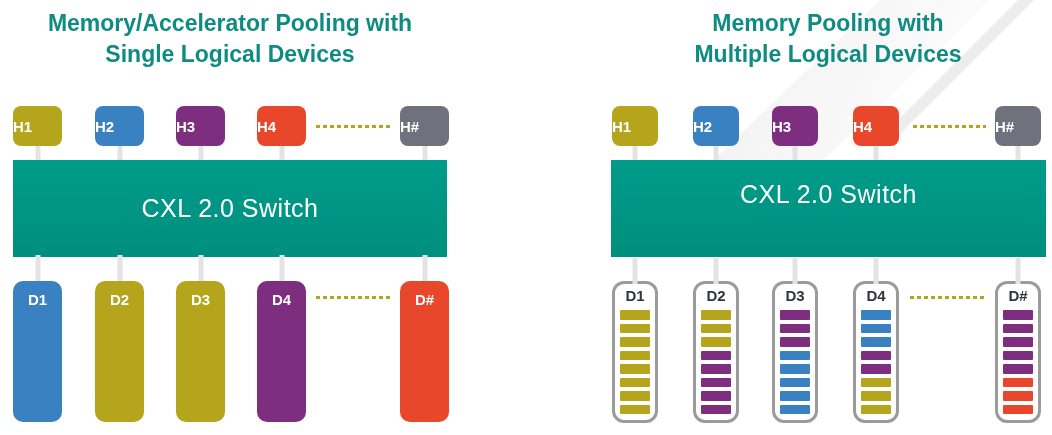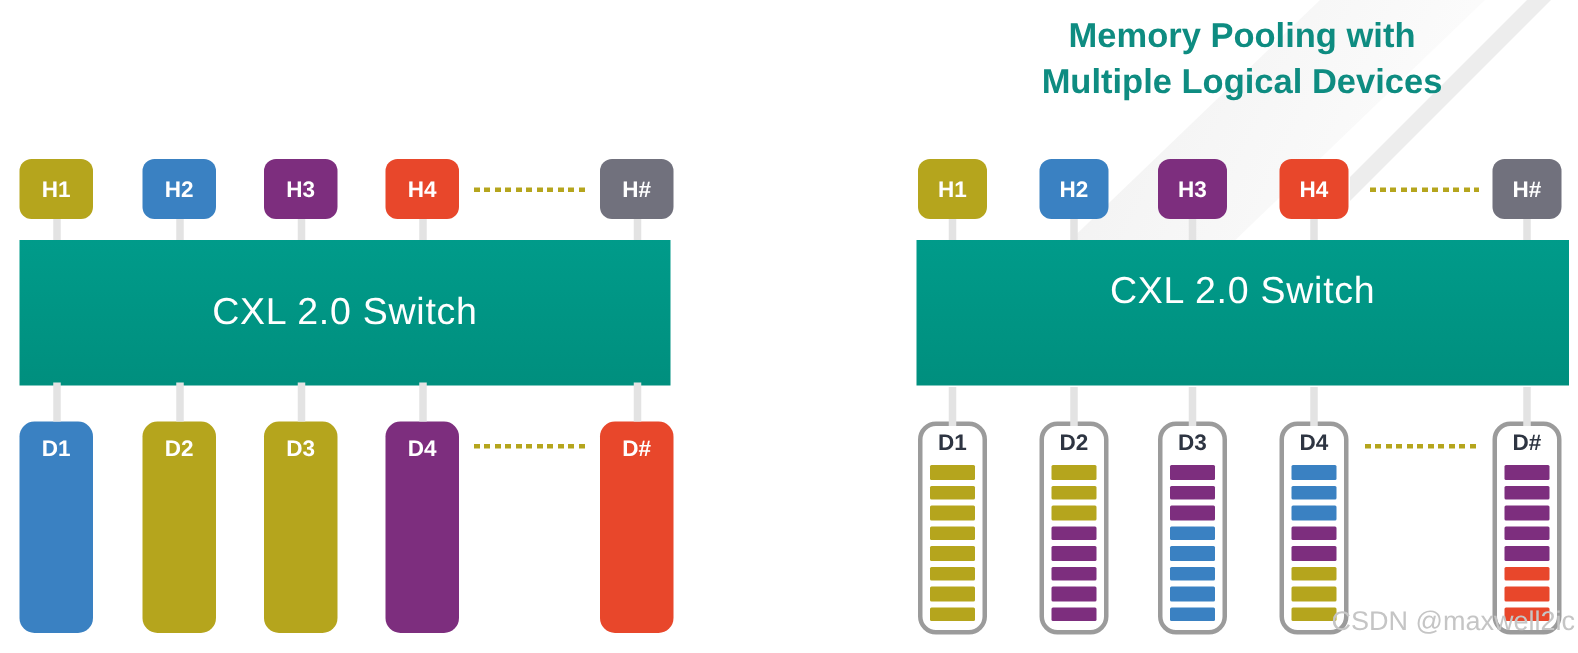--- a/index.html
+++ b/index.html
@@ -13,21 +13,21 @@
     background:linear-gradient(115deg,#ebebeb,#fbfbfb 70%);
     clip-path:polygon(430px 0,170px 250px,60px 250px,320px 0);}
   .deco2{left:900px;top:0;width:152px;height:140px;
     background:#e3e3e3;opacity:.65;
     clip-path:polygon(118px 0,134px 0,0px 134px,0px 118px);}
   
   .title{position:absolute;top:8px;text-align:center;font-weight:bold;
     font-size:23px;line-height:31px;color:#0e8c81;}
   
   .node{position:absolute;width:49px;height:40px;border-radius:8px;color:#fff;
-    font-weight:bold;font-size:15px;display:flex;align-items:center;justify-content:center;}
+    font-weight:bold;font-size:15px;display:flex;align-items:center;justify-content:flex-start;}
   .hostrow{top:106px;}
   .node .stub,.shell .stub,.device .stub{position:absolute;width:5px;background:#e3e3e3;left:50%;transform:translateX(-50%);}
   .stub-down{bottom:-17px;height:17px;}
   .stub-up{top:-26px;height:26px;}
   
   .switch{position:absolute;top:160px;height:97px;background:linear-gradient(180deg,#009b8a,#008f7e);
     color:#fff;}
   .switch-label{position:absolute;left:0;right:0;top:0;bottom:0;display:flex;
     align-items:center;justify-content:center;font-size:25px;letter-spacing:.5px;}
   .switch-right .switch-label{bottom:28px;}
@@ -50,20 +50,24 @@
   .watermark{position:absolute;top:404px;right:2px;font-size:18px;color:#c5c5c5;}
 </style>
 </head>
 <body>
 
 <div class="canvas">
 
   <div class="deco deco1"></div>
   <div class="deco deco2"></div>
 
+  <div class="title" style="left:0;width:460px">
+    <div>Memory/Accelerator Pooling with</div>
+    <div>Single Logical Devices</div>
+  </div>
 
   <div class="node hostrow" style="left: 13px; background: rgb(181, 165, 29);">
     <span>H1</span>
     <i class="stub stub-down"></i>
     </div>
   <div class="node hostrow" style="left: 95px; background: rgb(58, 129, 194);">
     <span>H2</span>
     <i class="stub stub-down"></i>
     </div>
   <div class="node hostrow" style="left: 176px; background: rgb(125, 46, 126);">
@@ -201,14 +205,13 @@
         <i class="stripe" style="background: rgb(125, 46, 126);"></i>
         <i class="stripe" style="background: rgb(232, 71, 43);"></i>
         <i class="stripe" style="background: rgb(232, 71, 43);"></i>
         <i class="stripe" style="background: rgb(232, 71, 43);"></i>
       </div>
     <i class="stub stub-up"></i>
     </div>
 
   <div class="dots" style="left:910px;top:296px;width:76px"></div>
 
-  <div class="watermark">CSDN @maxwell2ic</div>
 </div>
 
 </body></html>

